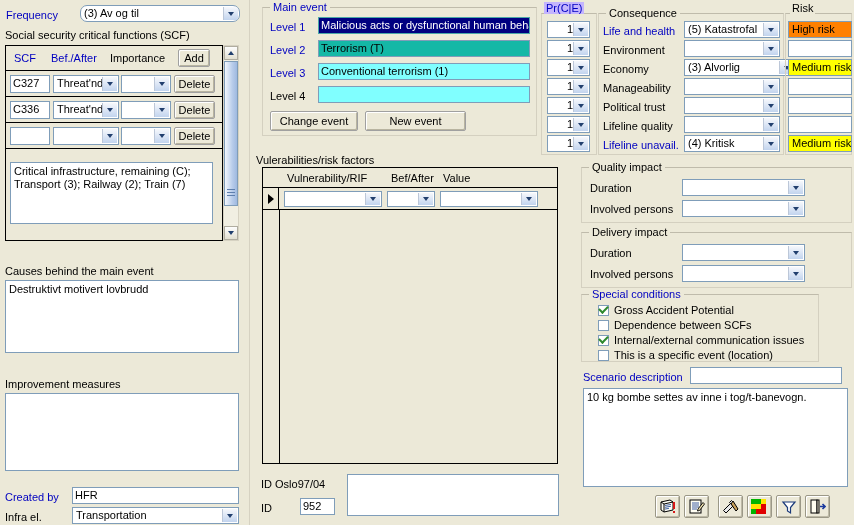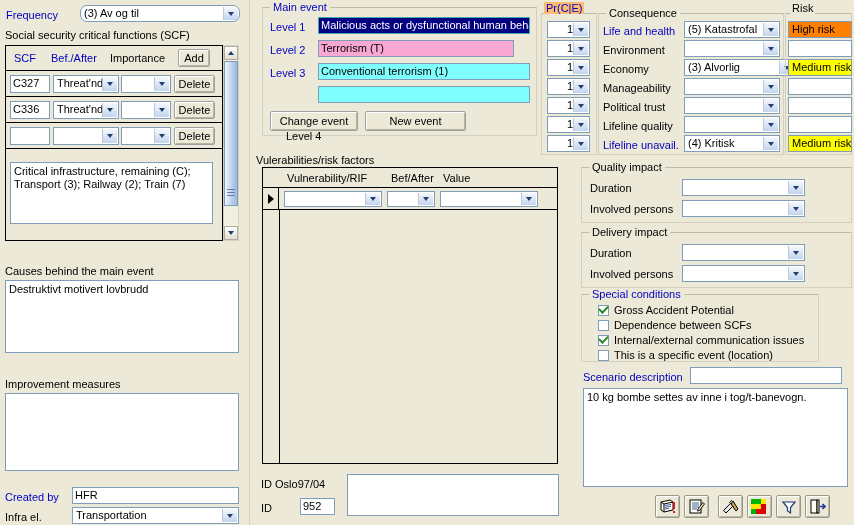--- a/index.html
+++ b/index.html
@@ -238,26 +238,26 @@
 
   <div style="position:absolute;left:249px;top:0;width:1px;height:525px;background:#d6d2c2;"></div>
 
   <div class="group" style="left:262px;top:7px;width:275px;height:129px;">
     <div class="cap lbl-blue">Main event</div>
 
     <div class="lbl lbl-blue" style="position:absolute;left:7px;top:13px;">Level 1</div>
     <div class="field sel" style="position:absolute;left:55px;top:9px;width:212px;height:17px;border:1px solid #4ba8a8;">Malicious acts or dysfunctional human behav</div>
 
     <div class="lbl lbl-blue" style="position:absolute;left:7px;top:36px;">Level 2</div>
-    <div class="field" style="position:absolute;left:55px;top:32px;width:196px;height:17px;background:#f9a8d4;">Terrorism (T)</div>
+    <div class="field" style="position:absolute;left:55px;top:32px;width:212px;height:17px;background:#14b8a6;">Terrorism (T)</div>
 
     <div class="lbl lbl-blue" style="position:absolute;left:7px;top:59px;">Level 3</div>
     <div class="field" style="position:absolute;left:55px;top:55px;width:212px;height:17px;background:#80ffff;">Conventional terrorism (1)</div>
 
-    <div class="lbl" style="position:absolute;left:23px;top:82px;margin-top:40px;">Level 4</div>
+    <div class="lbl" style="position:absolute;left:7px;top:82px;">Level 4</div>
     <div class="field" style="position:absolute;left:55px;top:78px;width:212px;height:17px;background:#80ffff;"></div>
 
     <div class="btn" style="position:absolute;left:7px;top:103px;width:88px;height:20px;">Change event</div>
     <div class="btn" style="position:absolute;left:102px;top:103px;width:101px;height:20px;">New event</div>
   </div>
 
   <div class="lbl" style="position:absolute;left:256px;top:154px;">Vulerabilities/risk factors</div>
 
   <div style="position:absolute;left:262px;top:167px;width:296px;height:297px;background:#ece9d8;border:1px solid #000;box-sizing:border-box;">
 
@@ -288,21 +288,21 @@
 
     <div style="position:absolute;left:16px;top:42px;width:1px;bottom:0;background:#000;"></div>
   </div>
 
   <div class="lbl" style="position:absolute;left:261px;top:478px;">ID Oslo97/04</div>
   <div class="lbl" style="position:absolute;left:261px;top:502px;">ID</div>
   <div class="field" style="position:absolute;left:300px;top:498px;width:35px;height:17px;text-align:left;">952</div>
   <div class="txtarea" style="position:absolute;left:347px;top:474px;width:212px;height:42px;"></div>
 
   <div class="group" style="left:541px;top:13px;width:56px;height:142px;"></div>
-  <div class="lbl lbl-blue" style="position:absolute;left:544px;top:2px;background:#fdba74;padding:0 2px;">Pr(C|E)</div>
+  <div class="lbl lbl-blue" style="position:absolute;left:544px;top:2px;background:#c4b5fd;padding:0 2px;">Pr(C|E)</div>
 
   <div class="combo" style="position:absolute;left:547px;top:21px;width:43px;height:17px;text-align:right;padding-right:16px;">
     <span>1</span>
     <span class="arw"></span></div>
   <div class="combo" style="position:absolute;left:547px;top:40px;width:43px;height:17px;text-align:right;padding-right:16px;">
     <span>1</span>
     <span class="arw"></span></div>
   <div class="combo" style="position:absolute;left:547px;top:59px;width:43px;height:17px;text-align:right;padding-right:16px;">
     <span>1</span>
     <span class="arw"></span></div>

